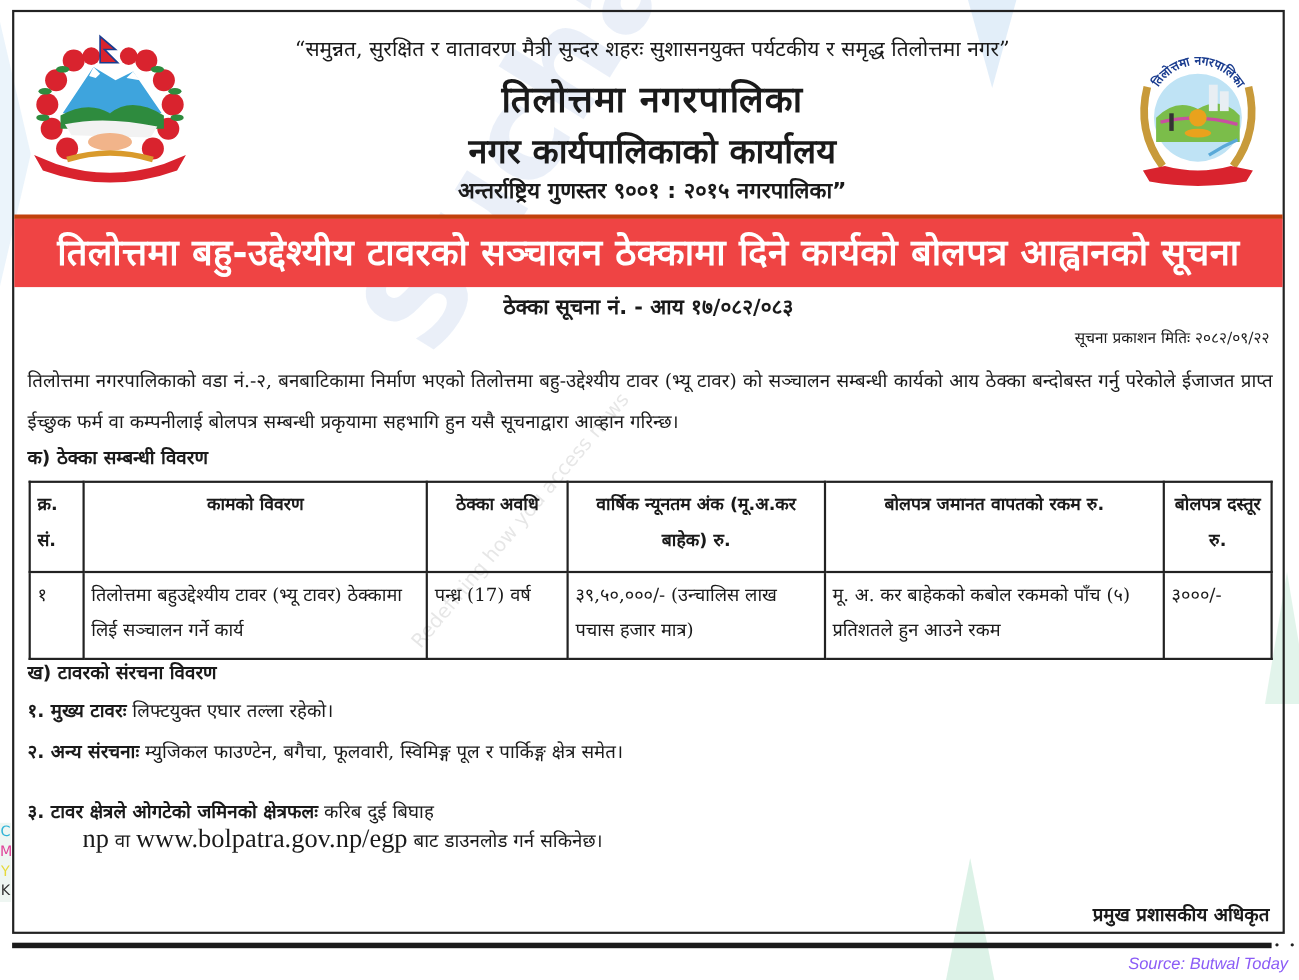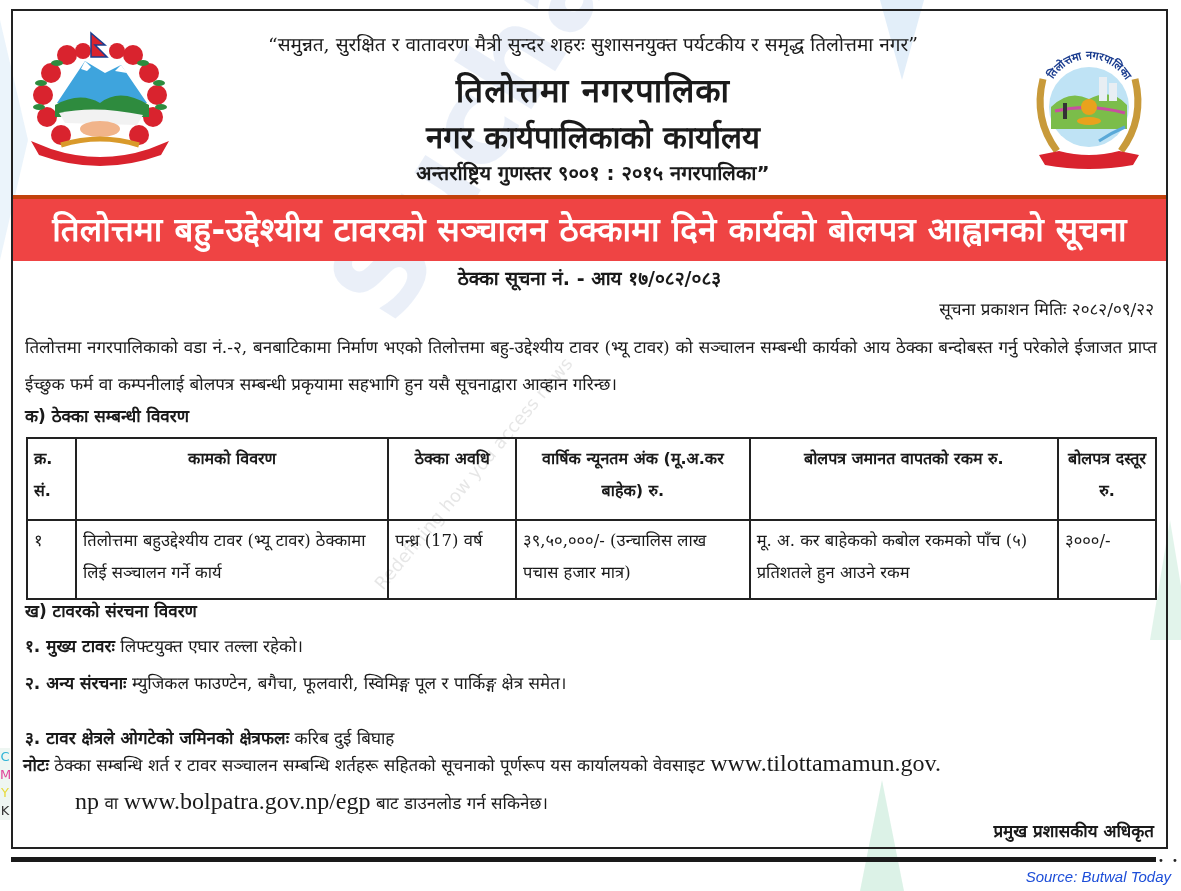--- a/index.html
+++ b/index.html
@@ -23,21 +23,21 @@
   .logo-left { position: absolute; left: 12px; top: 14px; width: 150px; height: 148px; }
   .logo-right { position: absolute; left: 1016px; top: 18px; width: 120px; height: 148px; }
   .slogan { position: absolute; left: 170px; top: 20px; width: 820px; text-align: center; font-size: 19px; font-family: "DejaVu Serif", serif; }
   .org-name { position: absolute; left: 170px; top: 56px; width: 820px; text-align: center; font-size: 33px; font-weight: bold; font-family: "DejaVu Sans", sans-serif; letter-spacing: 1px; }
   .office-name { position: absolute; left: 170px; top: 104px; width: 820px; text-align: center; font-size: 31px; font-weight: bold; font-family: "DejaVu Sans", sans-serif; }
   .iso-line { position: absolute; left: 170px; top: 148px; width: 820px; text-align: center; font-size: 20px; font-weight: bold; font-family: "DejaVu Sans", sans-serif; }
 
   .banner { position: absolute; left: 0; top: 188px; width: 100%; height: 62px; background: #ef4444; color: #fff; font-family: "DejaVu Sans", sans-serif; font-weight: bold; font-size: 33px; line-height: 62px; text-align: center; letter-spacing: 0.3px; white-space: nowrap; }
 
   .notice-no { position: absolute; left: 0; top: 254px; width: 100%; text-align: center; font-family: "DejaVu Sans", sans-serif; font-weight: bold; font-size: 19px; }
-  .pub-date { position: absolute; right: 12px; top: 286px; font-size: 17px; }
+  .pub-date { position: absolute; right: 12px; top: 286px; font-size: 14px; }
 
   .intro { position: absolute; left: 12px; top: 318px; width: 1132px; font-size: 17px; line-height: 37px; text-align: justify; }
 
   .sec-a { position: absolute; left: 12px; top: 393px; font-size: 17px; font-weight: bold; font-family: "DejaVu Sans", sans-serif; }
 
   table.contract { position: absolute; left: 13px; top: 426px; width: 1131px; border-collapse: collapse; font-size: 16.5px; }
   table.contract th, table.contract td { border: 2px solid #222; padding: 4px 6px; vertical-align: top; line-height: 32px; }
   table.contract th { font-weight: bold; font-family: "DejaVu Sans", sans-serif; font-size: 16px; text-align: center; height: 82px; }
   table.contract td { height: 79px; }
   th.c1 { text-align: left !important; width: 49px; }
@@ -56,21 +56,21 @@
 
   .note { position: absolute; left: 10px; top: 734px; width: 1136px; font-size: 17px; line-height: 36px; }
   .note-label { font-weight: bold; font-family: "DejaVu Sans", sans-serif; }
   .note .url { font-family: "Liberation Serif", serif; font-size: 24px; }
   .note-line2 { padding-left: 52px; }
 
   .signatory { position: absolute; right: 12px; top: 808px; font-size: 17px; font-weight: bold; font-family: "DejaVu Sans", sans-serif; }
 
   .rule { position: absolute; left: 11px; top: 857px; width: 1145px; height: 5px; background: #1a1a1a; }
   .rule-dots { position: absolute; left: 1158px; top: 855px; font-size: 10px; color: #222; letter-spacing: 8px; font-family: "DejaVu Sans", sans-serif; }
-  .source { position: absolute; right: 10px; top: 868px; font-family: "Liberation Sans", sans-serif; font-style: italic; font-size: 15px; color: #1d4ed8; }
+  .source { position: absolute; right: 10px; top: 868px; font-family: "Liberation Sans", sans-serif; font-style: italic; font-size: 15px; color: #8b5cf6; }
 </style>
 </head>
 <body>
 
 <div class="wm-shape wm-blue-l"></div>
 <div class="wm-shape wm-blue-r"></div>
 <div class="wm-shape wm-green"></div>
 <div class="wm-shape wm-green2"></div>
 <div class="wm-text">Suchanaa</div>
 <div class="wm-sub">Redefining how you access news</div>
@@ -199,23 +199,20 @@
     <b>१. मुख्य टावरः</b><span> लिफ्टयुक्त एघार तल्ला रहेको।</span>
   </div>
   <div class="spec spec2">
     <b>२. अन्य संरचनाः</b><span> म्युजिकल फाउण्टेन, बगैचा, फूलवारी, स्विमिङ्ग पूल र पार्किङ्ग क्षेत्र समेत।</span>
   </div>
   <div class="spec spec3">
     <b>३. टावर क्षेत्रले ओगटेको जमिनको क्षेत्रफलः</b><span> करिब दुई बिघाह</span>
   </div>
 
   <div class="note">
-    <div>
-      <span class="note-label">नोटः</span><span> ठेक्का सम्बन्धि शर्त र टावर सञ्चालन सम्बन्धि शर्तहरू सहितको सूचनाको पूर्णरूप यस कार्यालयको वेवसाइट </span><span class="url">www.tilottamamun.gov.</span>
-    </div>
     <div class="note-line2">
       <span class="url">np</span><span> वा </span><span class="url">www.bolpatra.gov.np/egp</span><span> बाट डाउनलोड गर्न सकिनेछ।</span>
     </div>
   </div>
 
   <div class="signatory">प्रमुख प्रशासकीय अधिकृत</div>
 </div>
 
 <div class="rule"></div>
 <div class="rule-dots">••</div>

